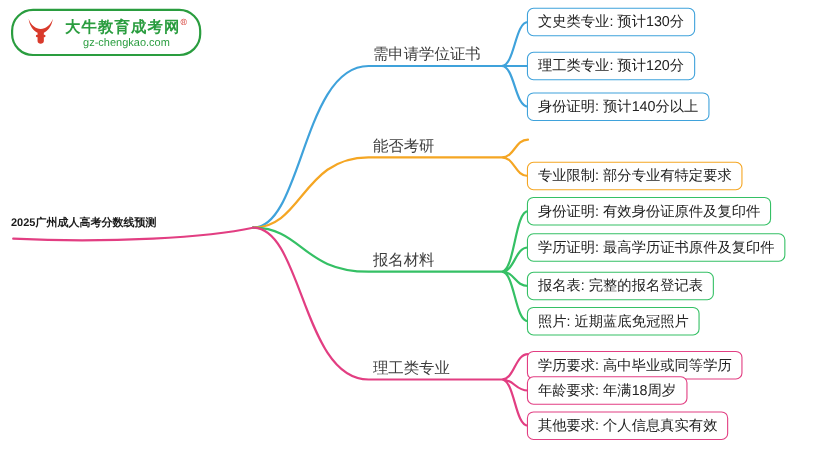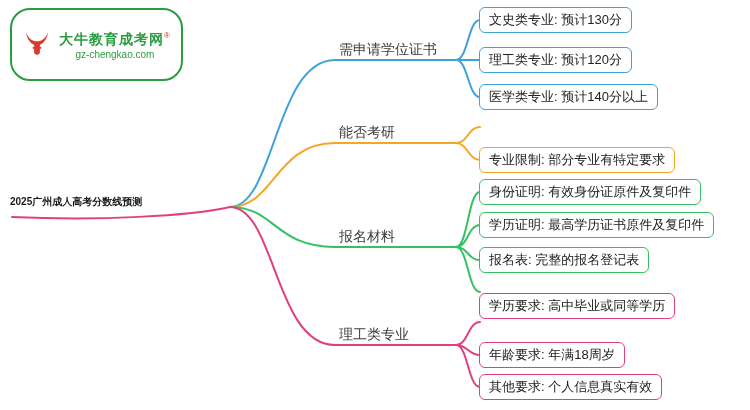--- a/index.html
+++ b/index.html
@@ -10,21 +10,21 @@
   }
   .stage{position:absolute;inset:0;width:750px;height:410px;}
   svg.links{position:absolute;left:0;top:0;}
   svg.links path{fill:none;stroke-width:2;stroke-linecap:round;}
 
   
   .logo{
     position:absolute;left:10px;top:8px;
     display:flex;align-items:center;gap:7px;
     border:2px solid #2a9d3f;border-radius:20px;
-    padding:18px 10px;background:#fff;
+    padding:3px 10px;background:#fff;
   }
   .bull{width:30px;height:30px;flex:0 0 auto;}
   .logo-text{display:flex;flex-direction:column;align-items:center;}
   .logo-name{font-size:14px;font-weight:bold;color:#2a9d3f;letter-spacing:1px;line-height:16px;}
   .logo-name sup{font-size:8px;color:#d22f27;font-weight:normal;}
   .logo-url{font-size:10px;color:#2a9d3f;line-height:12px;margin-top:2px;}
 
   
   .root-label{
     position:absolute;left:10px;top:195px;
@@ -72,25 +72,26 @@
 
   <div class="root-label">2025广州成人高考分数线预测</div>
 
   <div class="blabel" style="top:40px">需申请学位证书</div>
   <div class="blabel" style="top:123px">能否考研</div>
   <div class="blabel" style="top:227px">报名材料</div>
   <div class="blabel" style="top:325px">理工类专业</div>
 
   <div class="leaf" style="top: 20px; border-color: rgb(63, 162, 219);">文史类专业: 预计130分</div>
   <div class="leaf" style="top: 60px; border-color: rgb(63, 162, 219);">理工类专业: 预计120分</div>
-  <div class="leaf" style="top: 97px; border-color: rgb(63, 162, 219);">医学类专业: 预计140分以上</div>
+  <div class="leaf" style="top: 97px; border-color: rgb(63, 162, 219);">身份证明: 预计140分以上</div>
 
   <div class="leaf" style="top: 160px; border-color: rgb(245, 166, 35);">专业限制: 部分专业有特定要求</div>
 
   <div class="leaf" style="top: 225px; border-color: rgb(53, 192, 101);">学历证明: 最高学历证书原件及复印件</div>
   <div class="leaf" style="top: 192px; border-color: rgb(53, 192, 101);">身份证明: 有效身份证原件及复印件</div>
   <div class="leaf" style="top: 260px; border-color: rgb(53, 192, 101);">报名表: 完整的报名登记表</div>
+  <div class="leaf" style="top: 292px; border-color: rgb(53, 192, 101);">照片: 近期蓝底免冠照片</div>
 
-  <div class="leaf" style="top: 306px; border-color: rgb(226, 62, 130); text-align: center;">学历要求: 高中毕业或同等学历</div>
+  <div class="leaf" style="top: 332px; border-color: rgb(226, 62, 130); text-align: center;">学历要求: 高中毕业或同等学历</div>
   <div class="leaf" style="top: 355px; border-color: rgb(226, 62, 130);">年龄要求: 年满18周岁</div>
   <div class="leaf" style="top: 387px; border-color: rgb(226, 62, 130);">其他要求: 个人信息真实有效</div>
 
 </div>
 
 </body></html>

